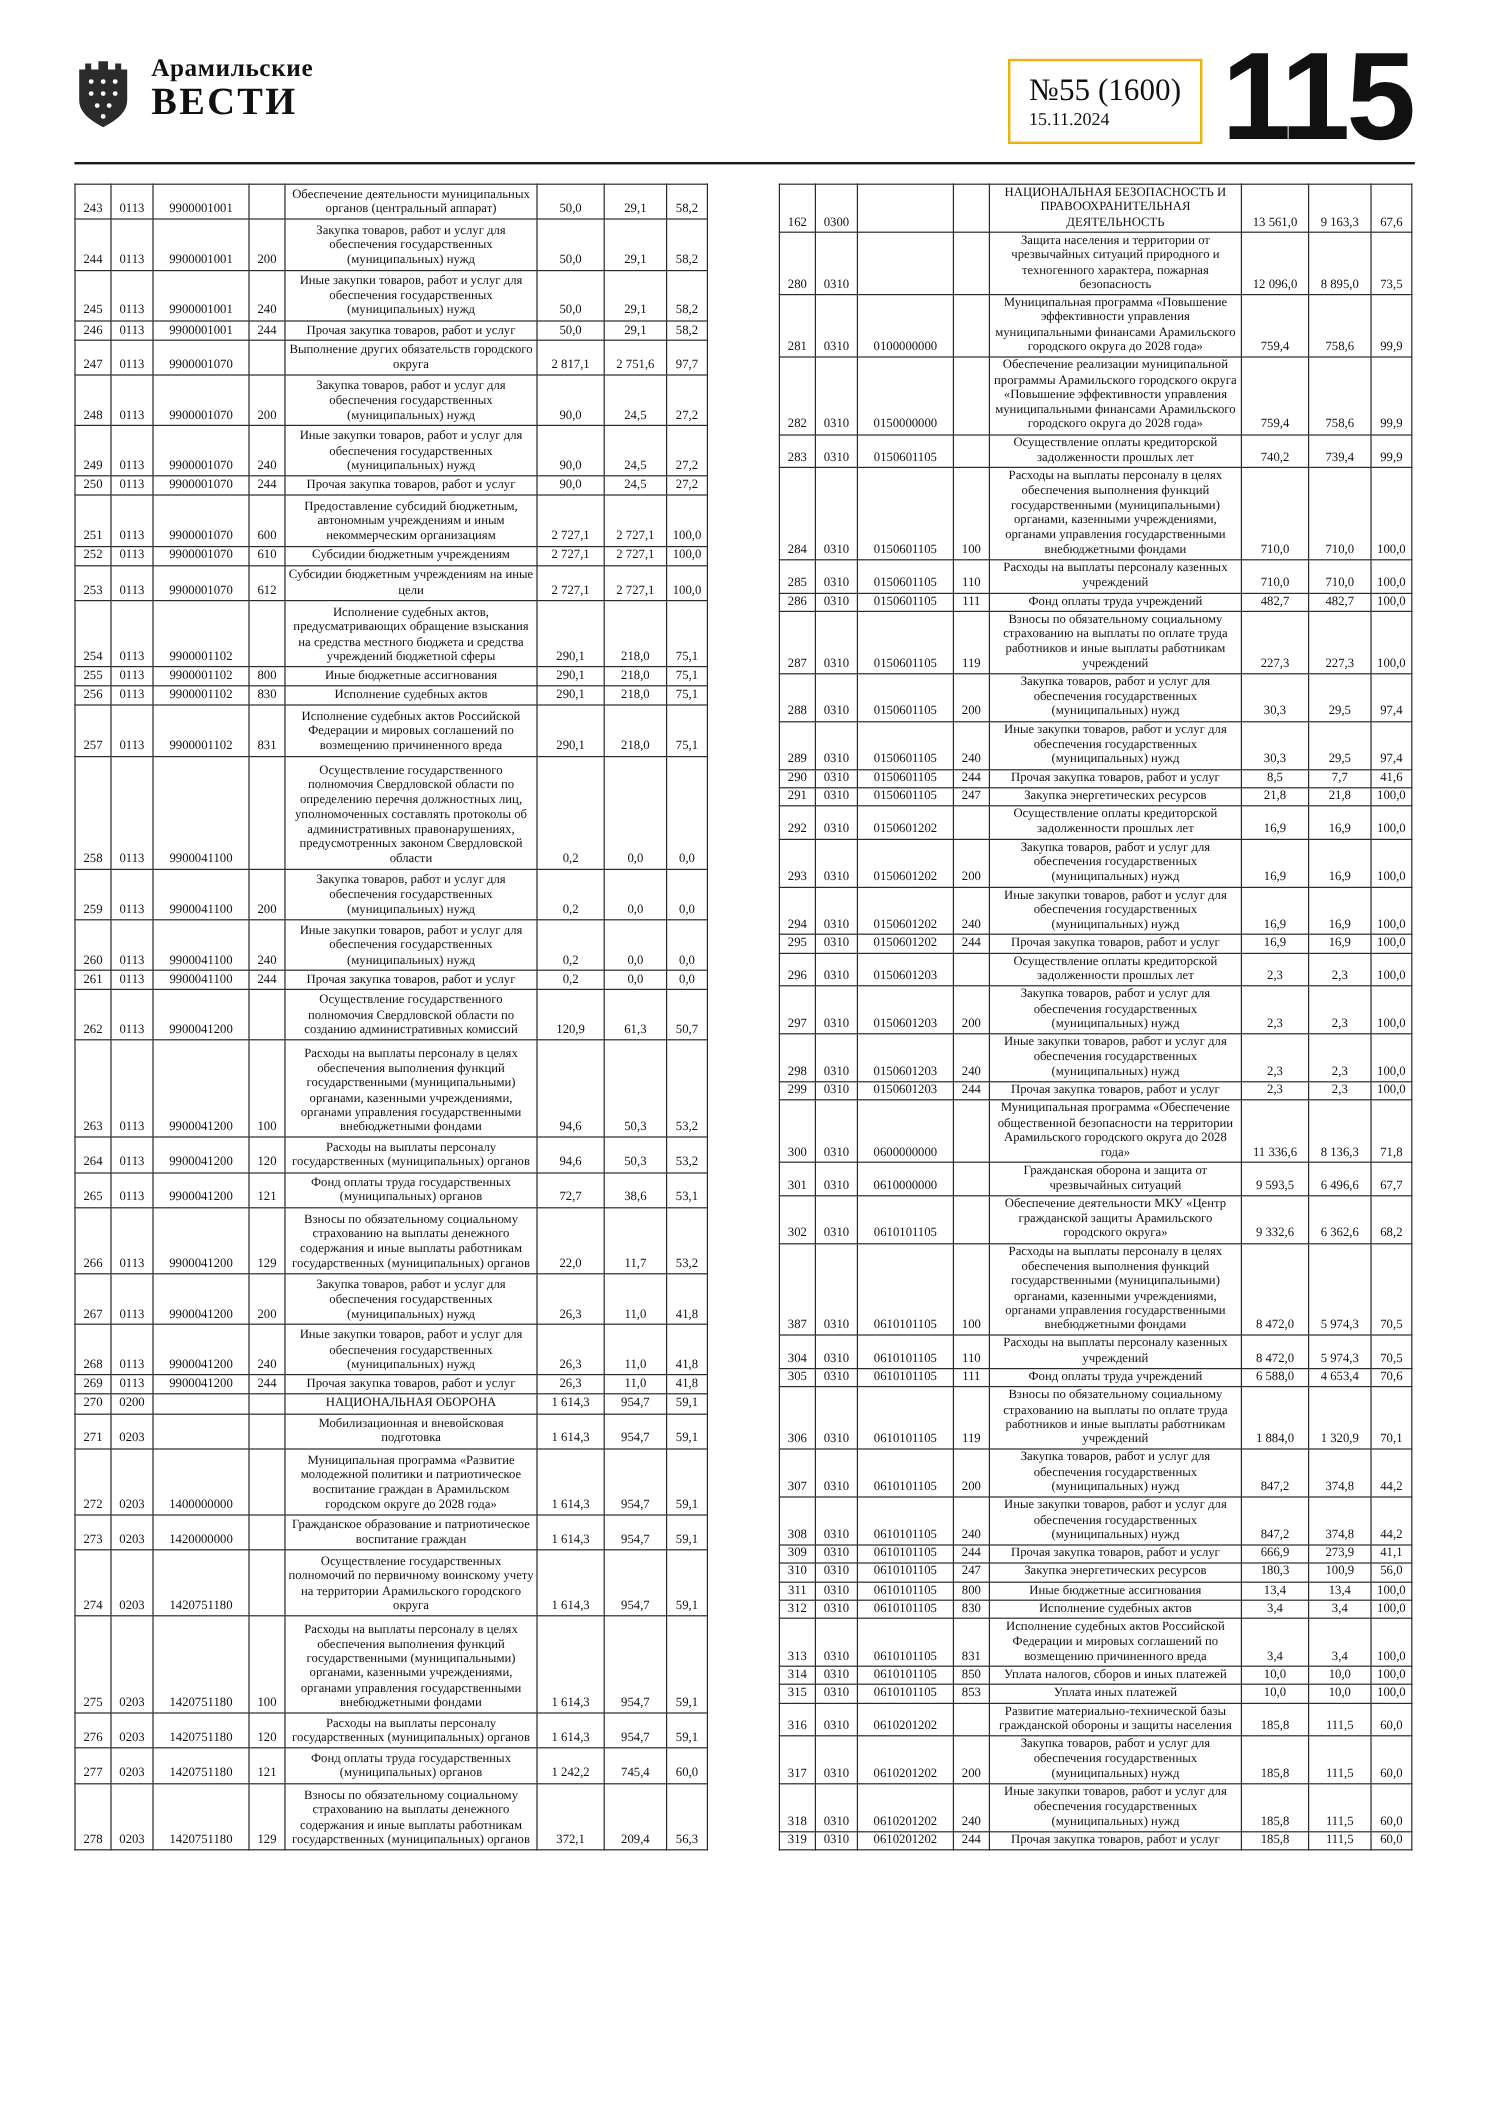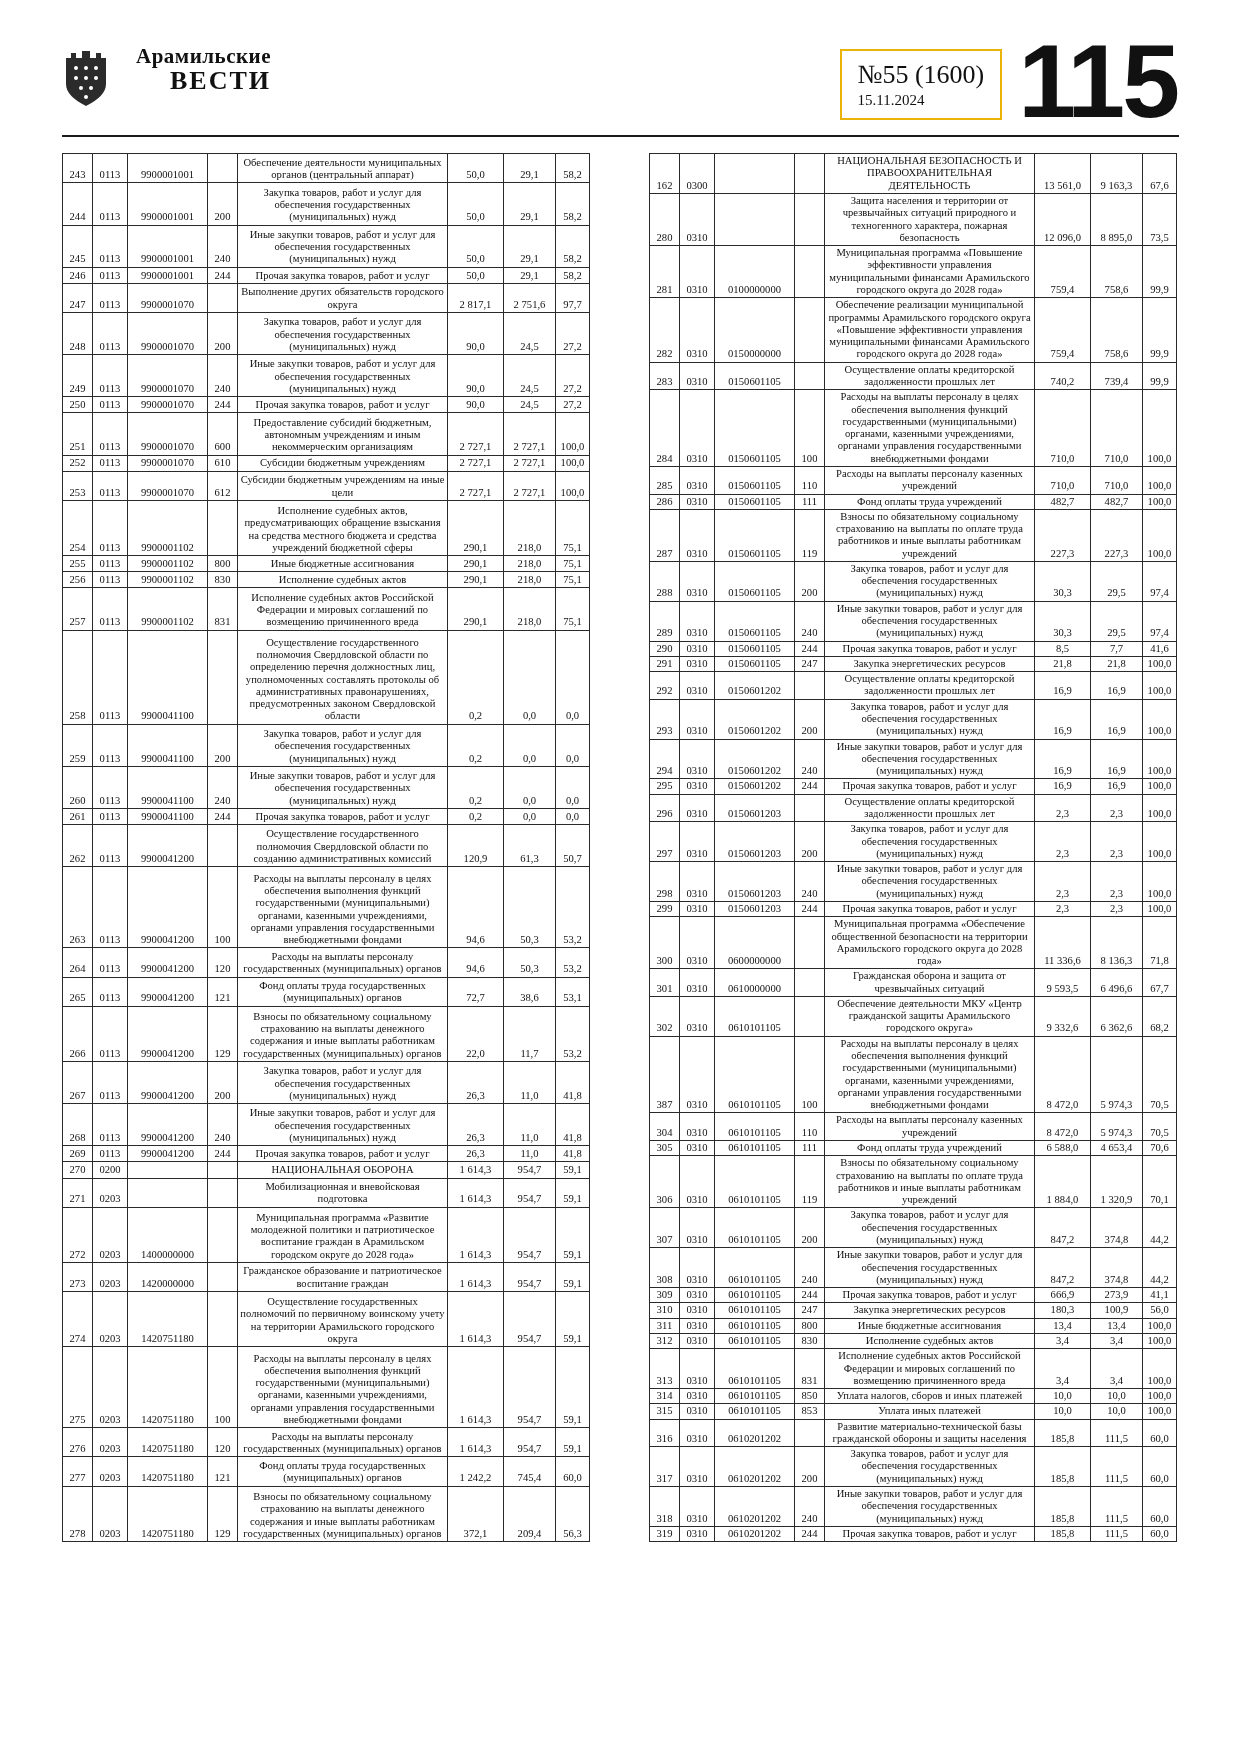--- a/index.html
+++ b/index.html
@@ -7,25 +7,25 @@
   .page {
     width:1241px; height:1754px; margin:0 auto; background:#ffffff;
     font-family:"Liberation Serif","DejaVu Serif",serif; color:#111;
     position:relative; overflow:hidden;
   }
   
   .masthead {
     display:flex; align-items:flex-start;
     padding:46px 64px 0 62px;
   }
-  .brand { display:flex; align-items:flex-start; gap:26px;text-align:right; }
+  .brand { display:flex; align-items:flex-start; gap:16px; }
   .crest { width:48px; height:62px; flex:0 0 auto; margin-top:2px; }
   .brand-text { line-height:1; }
   .brand-top { font-size:21px; font-weight:bold; letter-spacing:0.5px; }
-  .brand-bottom { font-size:26px; font-weight:bold; letter-spacing:2px; margin-top:1px; }
+  .brand-bottom { font-size:32px; font-weight:bold; letter-spacing:2px; margin-top:1px; }
   .section-title {
     font-style:italic; font-size:52px; font-weight:bold;
     margin:16px 0 0 110px; letter-spacing:1px;
     font-family:"DejaVu Serif","Liberation Serif",serif;
   }
   .issue-area { margin-left:auto; display:flex; align-items:center; }
   .issue-box {
     border:2px solid #eab308; padding:8px 16px; text-align:left; line-height:1.25;
   }
   .issue-number { font-size:26px; }

